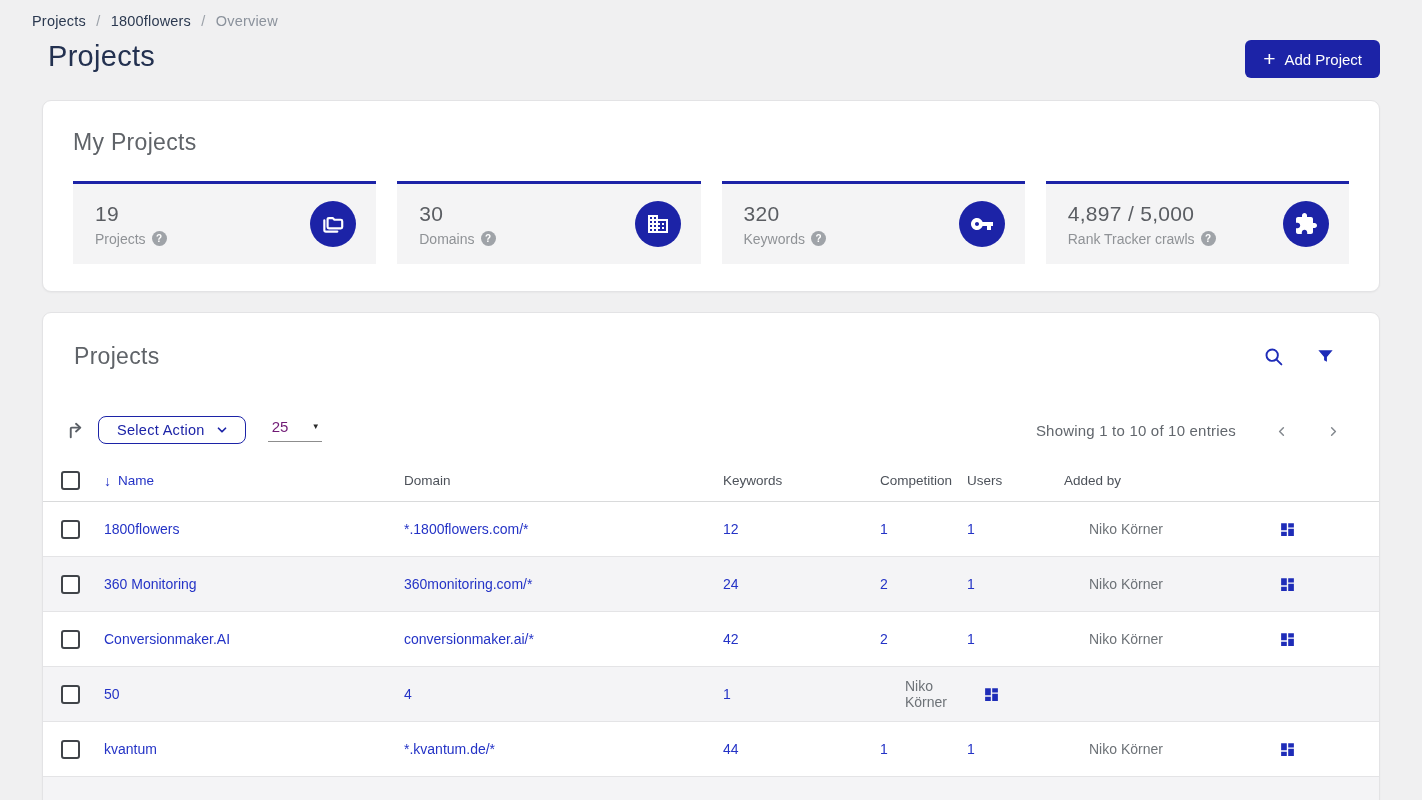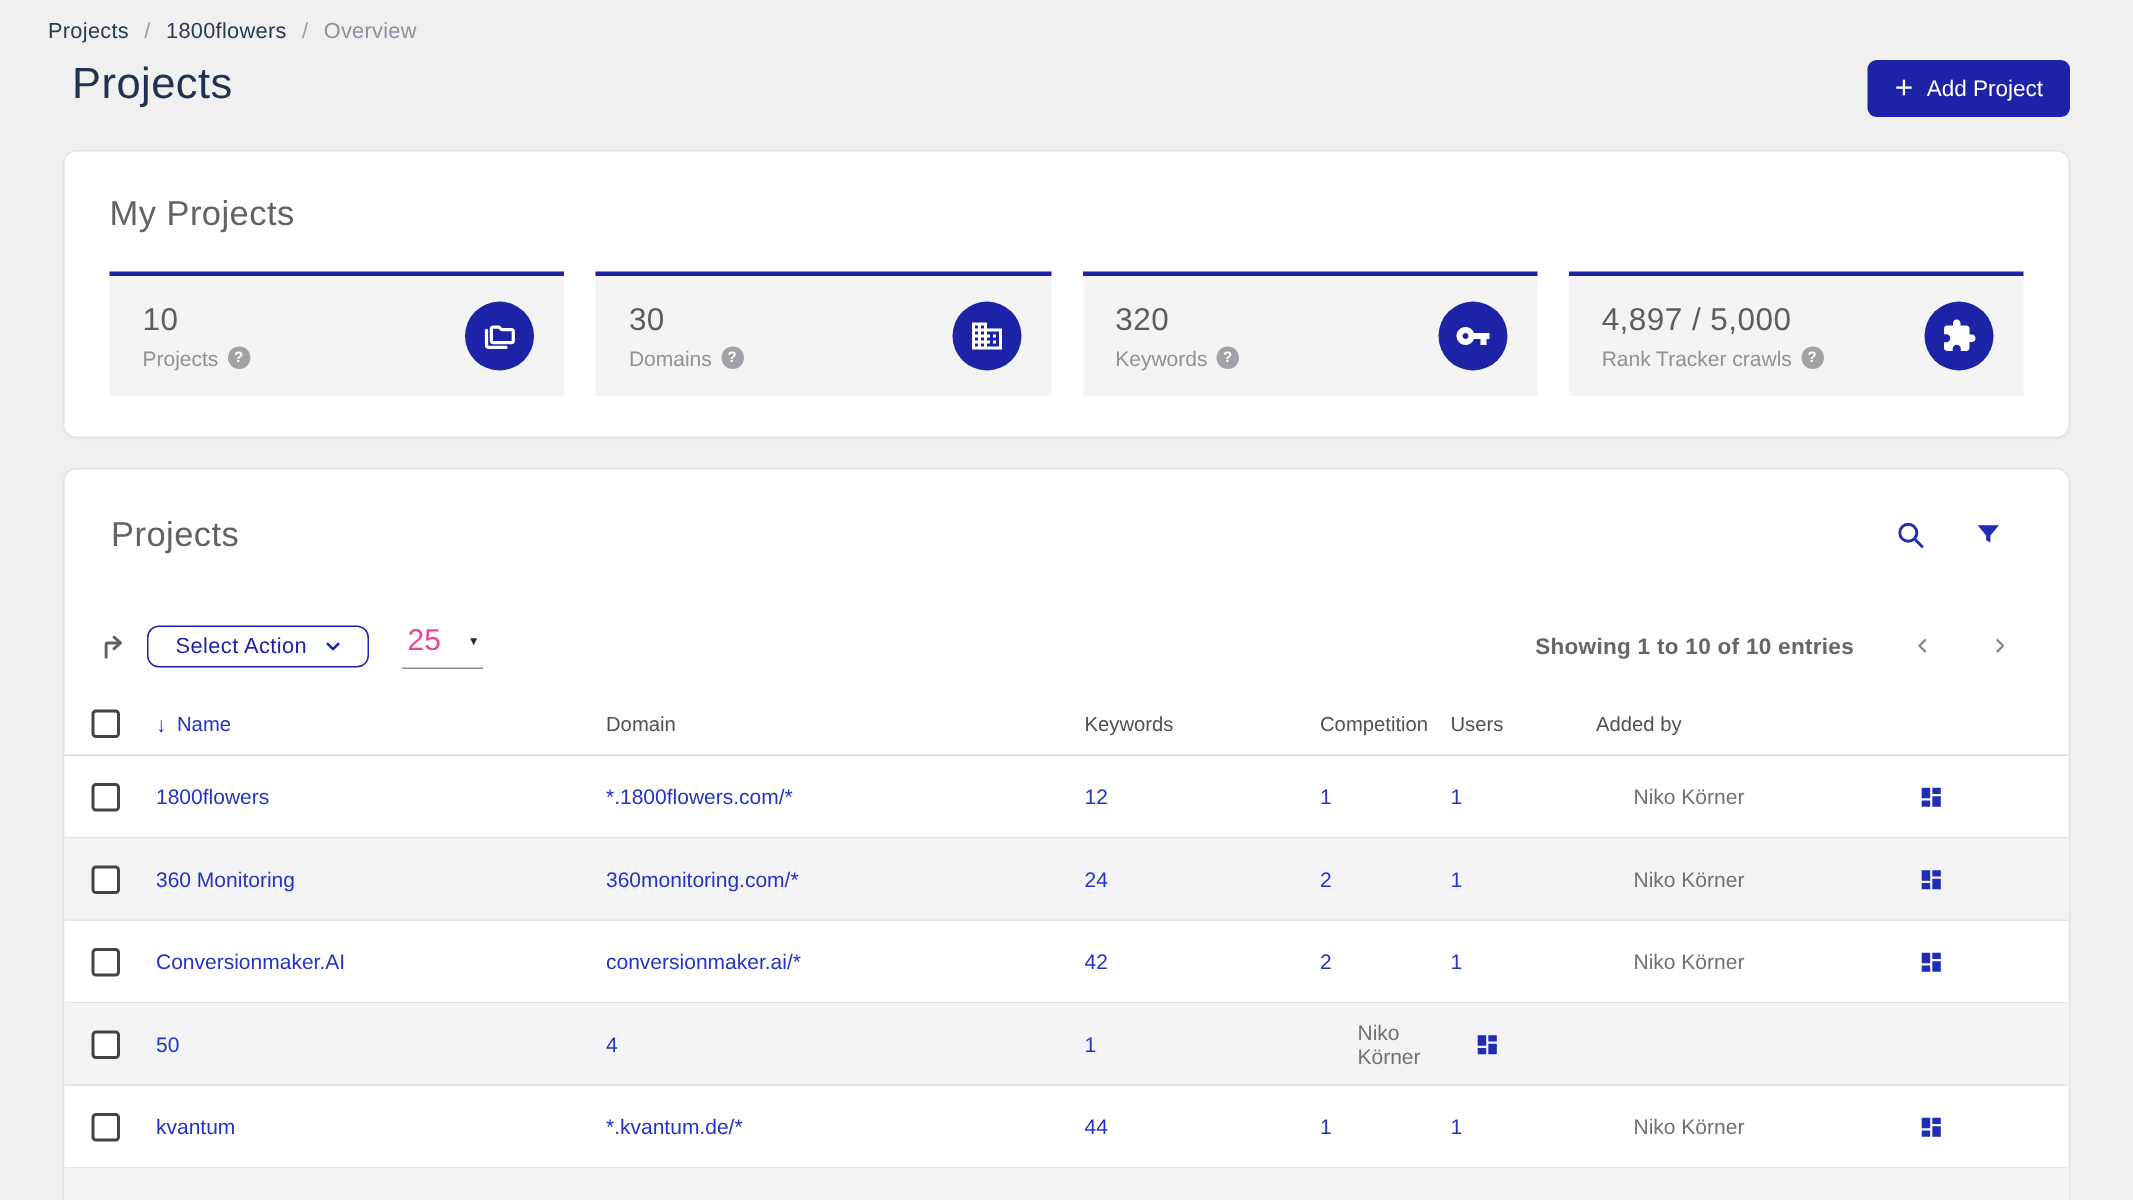--- a/index.html
+++ b/index.html
@@ -53,23 +53,23 @@
   
   .toolbar { margin-top:46px; padding:0 36px 0 22px; display:flex; align-items:center; }
   .export-icon { cursor:pointer; display:flex; margin-right:10px; }
   .select-action {
     border:1.5px solid #1c23a7; border-radius:8px; background:#fff; color:#1c23a7;
     height:28px; padding:0 16px 0 18px; font-size:14.5px; font-weight:500; font-family:inherit;
     display:flex; align-items:center; gap:10px; cursor:pointer; letter-spacing:.3px;
   }
   .page-size { margin-left:22px; width:54px; border-bottom:1px solid #8d8d8d; padding:0 2px 6px 4px;
                display:flex; align-items:center; justify-content:space-between; cursor:pointer; }
-  .page-size-value { font-size:20px; color:#ec4899; }
+  .page-size-value { font-size:15px; color:#701a75; }
   .page-size-caret { font-size:8px; color:#2b2b2b; }
-  .toolbar-right { margin-left:auto; display:flex; align-items:flex-start;font-weight:bold; }
+  .toolbar-right { margin-left:auto; display:flex; align-items:flex-end; }
   .showing { font-size:15px; color:#62676d; letter-spacing:.2px; }
   .pager { display:flex; align-items:center; gap:37px; margin-left:38px; margin-right:2px; }
   .pager .icon-btn { color:#83888e; }
 
   
   .table { margin-top:16px; }
   .trow { display:grid; grid-template-columns:61px 300px 319px 157px 87px 97px 199px 1fr;
           align-items:center; }
   .thead { height:42px; border-bottom:1px solid #d9dadb; font-size:13.5px; color:#4d525a; }
   .throw-cell { padding-right:8px; }
@@ -102,21 +102,21 @@
   <span class="plus">+</span>
   <span>Add Project</span>
 </button>
 
 <div class="card card-stats">
   <div class="card-title">My Projects</div>
   <div class="stats-row">
 
     <div class="stat">
       <div>
-        <div class="stat-value">10</div>
+        <div class="stat-value">19</div>
         <div class="stat-label">
           <span>Projects</span>
           <span class="help-badge">?</span>
         </div>
       </div>
       <div class="stat-circle">
         <svg width="26" height="26" viewBox="0 0 24 24" fill="none" stroke="#fff" stroke-width="2" stroke-linecap="round" stroke-linejoin="round">
           <path d="M4 8.5v9A1.5 1.5 0 0 0 5.5 19H16"></path>
           <path d="M8.3 6.5h3.4l1.6 1.6h5.9c.7 0 1.3.6 1.3 1.3v5.3c0 .7-.6 1.3-1.3 1.3H8.3c-.7 0-1.3-.6-1.3-1.3V7.8c0-.7.6-1.3 1.3-1.3z"></path>
         </svg>

